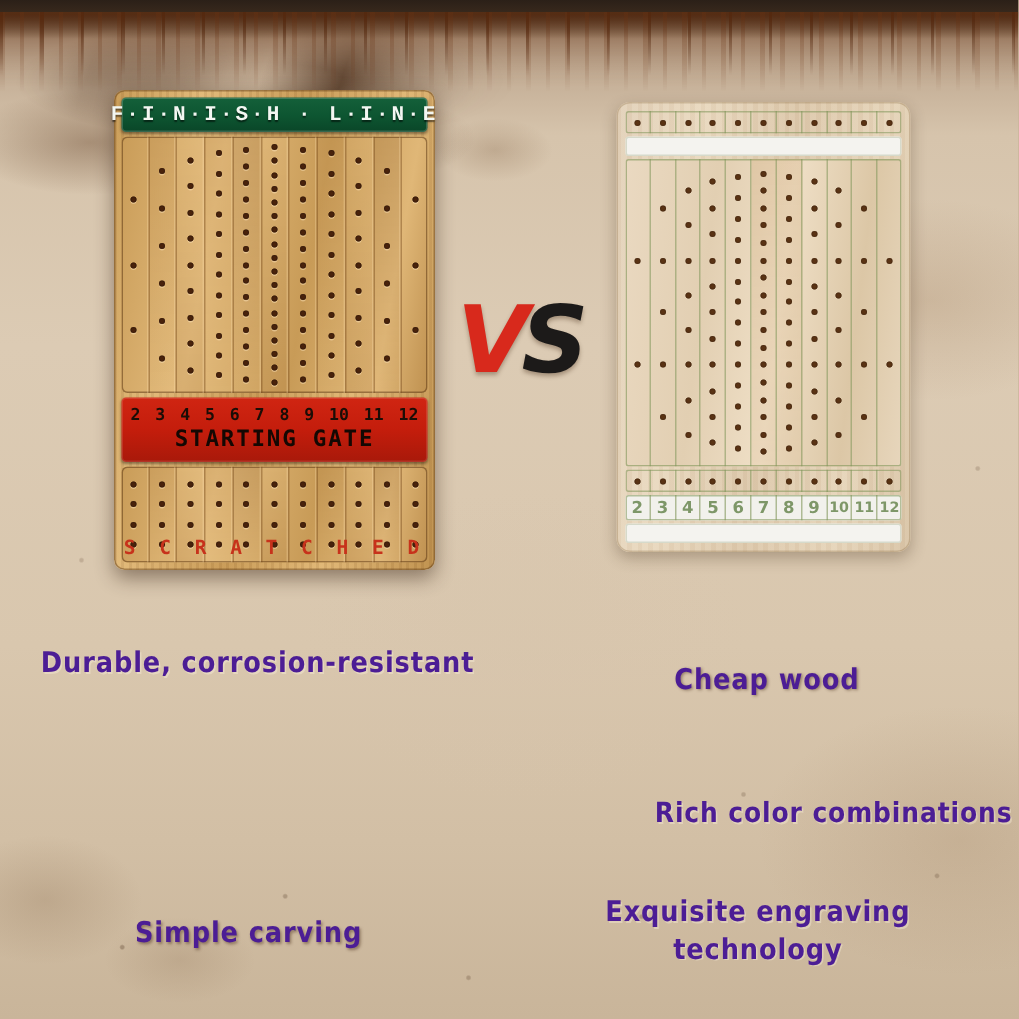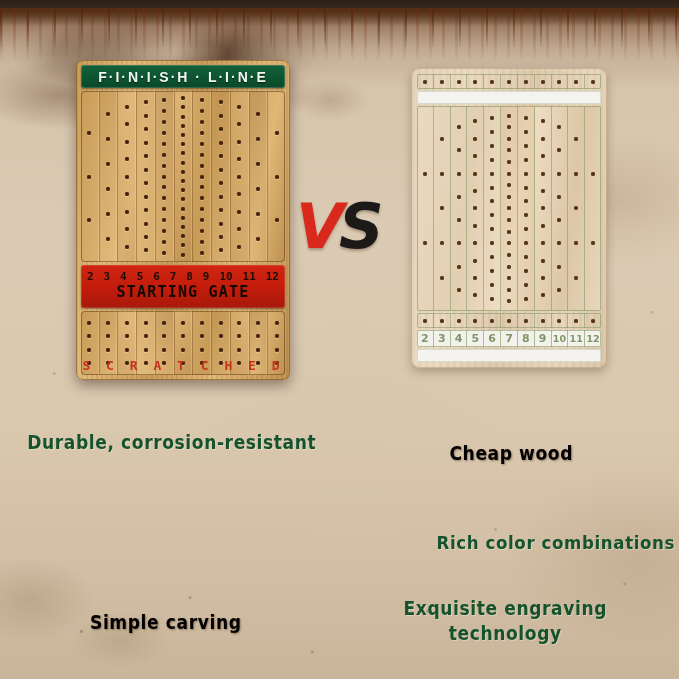--- a/index.html
+++ b/index.html
@@ -117,21 +117,21 @@
   
   #finish-banner {
     height: 23px;
     border-radius: 3px;
     background: linear-gradient(180deg, #14603a 0%, #0d5531 55%, #0a4628 100%);
     box-shadow: inset 0 0 0 1px rgba(255,255,255,.18), 0 1px 2px rgba(0,0,0,.4);
     display: flex; align-items: center; justify-content: center;
   }
   #finish-banner span {
     color: #f3f7f2;
-    font-family: Liberation Sans, sans-serif;
+    font-family: Liberation Mono, monospace;
     font-size: 14px;
     font-weight: bold;
     letter-spacing: 2.0px;
     white-space: nowrap;
     text-shadow: 0 1px 1px rgba(0,0,0,.55);
   }
 
   
   #lb-track-main {
     flex: 1 1 auto;
@@ -300,38 +300,39 @@
     left: 296px; top: 191px;
     width: 100px; height: 72px;
     font-family: "DejaVu Sans", sans-serif;
     font-weight: bold;
     font-size: 62px;
     font-style: italic;
     line-height: 72px;
     letter-spacing: -5px;
     white-space: nowrap;
     text-shadow: 0 2px 3px rgba(60,35,15,.35);
+    text-align: center;
   }
   #vs-v { color: #d8291c; }
   #vs-s { color: #1c1a19; }
 
   
   .feature-row { position: absolute; left: 0; right: 0; display: flex; }
   .feat {
     flex: 1 1 0;
     text-align: center;
     font-family: "DejaVu Sans", sans-serif;
     font-weight: bold;
     font-size: 19px;
     line-height: 25px;
     letter-spacing: .6px;
     font-stretch: condensed;
   }
-  .feat.dark  { color: #14532d; text-shadow: 1px 1px 0 rgba(255,245,225,.35); }
-  .feat.light { color: #000000; text-shadow: 1px 1px 2px rgba(70,45,25,.45); }
+  .feat.dark  { color: #4c1d95; text-shadow: 1px 1px 0 rgba(255,245,225,.35); }
+  .feat.light { color: #4c1d95; text-shadow: 1px 1px 2px rgba(70,45,25,.45); }
 
   #row1 { top: 430px; }
   #row1 .left  { padding: 0 4px; }
   #row1 .right { padding-top: 11px; }
 
   #row2 { top: 530px; justify-content: space-between; }
   #row2 .feat { font-size: 18.5px; }
   #row2 .left  { text-align: right;  padding-right: 4px; }
   #row2 .right { text-align: left;   padding-left: 2px; }
 

